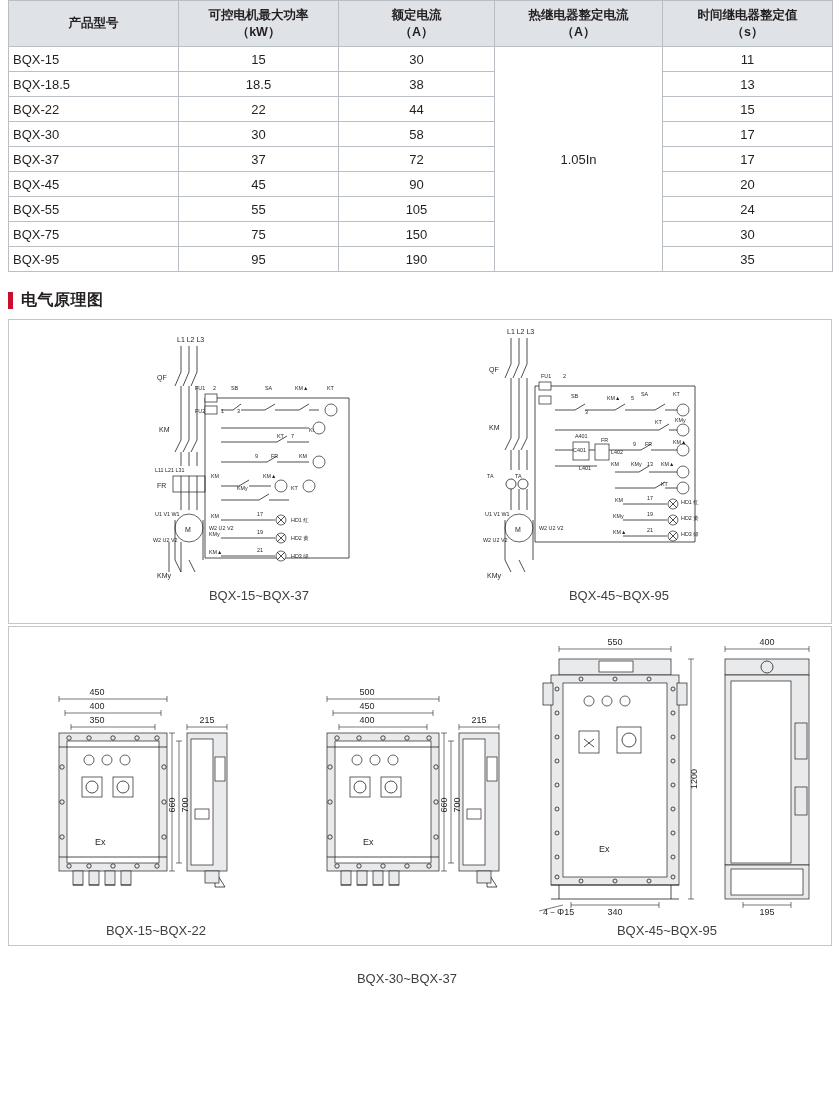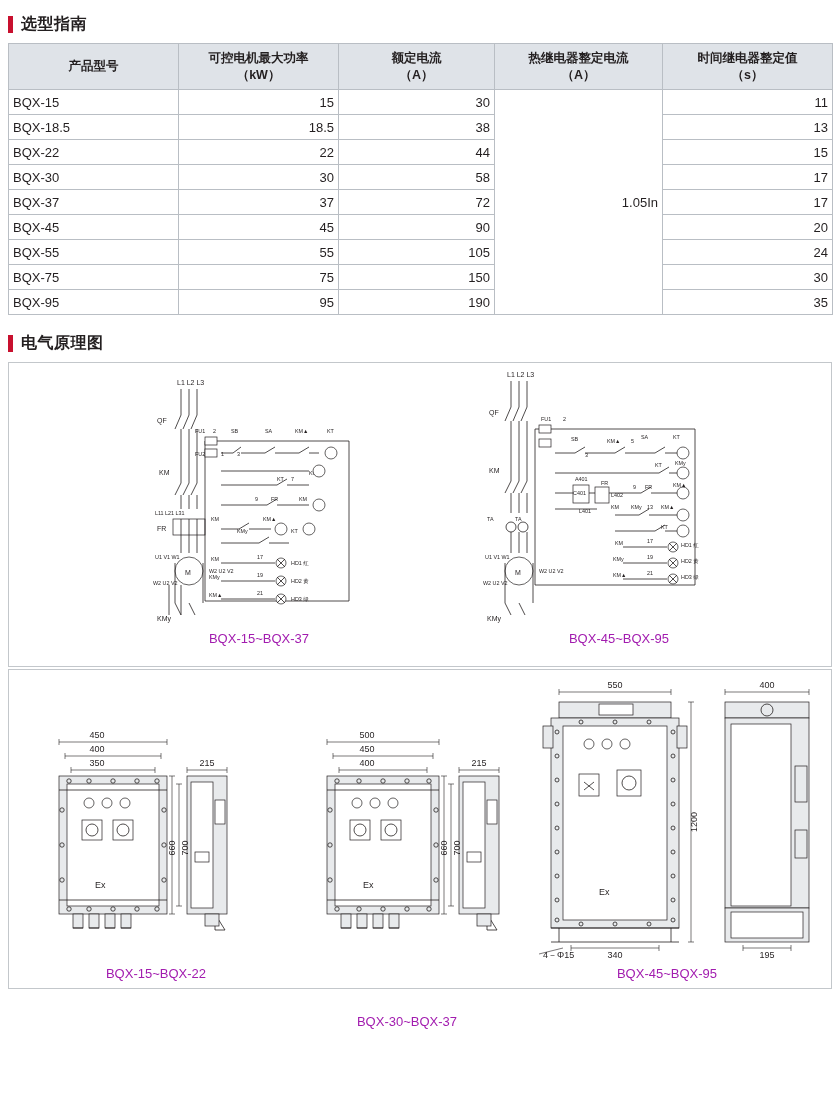--- a/index.html
+++ b/index.html
@@ -41,21 +41,21 @@
     font-weight: bold;
     font-size: 12.5px;
     height: 46px;
     line-height: 1.35;
     text-align: center;
     padding: 2px 4px;
   }
   table.spec td {
     border: 1px solid #b9bec4;
     height: 25px;
-    text-align: right;
+    text-align: center;
     font-size: 13px;
     padding: 1px 4px;
   }
   table.spec td.model { text-align: left; }
   table.spec td.merged { vertical-align: middle; font-size: 13px; margin-top: 43px; }
   .col1 { width: 170px; }
   .col2 { width: 160px; }
   .col3 { width: 156px; }
   .col4 { width: 168px; }
   .col5 { width: 170px; }
@@ -67,43 +67,39 @@
     background: #fff;
     margin-top: 2px;
     position: relative;
   }
   .fig-circ { height: 305px; }
   .fig-dim  { height: 320px; }
 
   .fig-caption {
     text-align: center;
     font-size: 13px;
-    color: #a21caf;
+    color: #404040;
     position: absolute;
     white-space: nowrap;
   }
 
   svg { display: block; }
   .ln { stroke: #231f20; stroke-width: 0.8; fill: none; }
   .ln-t { stroke: #231f20; stroke-width: 0.6; fill: none; }
   .fillgray { fill: #e8eaec; stroke: #231f20; stroke-width: 0.7; }
   .fillwhite { fill: #ffffff; stroke: #231f20; stroke-width: 0.7; }
   .lbl { font-family: "Liberation Sans", sans-serif; font-size: 5.4px; fill: #231f20; }
   .lbl7 { font-family: "Liberation Sans", sans-serif; font-size: 7px; fill: #231f20; }
   .dimtxt { font-family: "Liberation Sans", sans-serif; font-size: 9px; fill: #231f20; }
 </style>
 </head>
 <body>
 
 <div class="page">
 
-  <div class="sec-head sec-1">
-    <span class="sec-bar"></span>
-    <span>选型指南</span>
-  </div>
 
   <table class="spec">
     <colgroup>
       <col class="col1">
         <col class="col2">
         <col class="col3">
         <col class="col4">
         <col class="col5">
     </colgroup>
     <thead>

